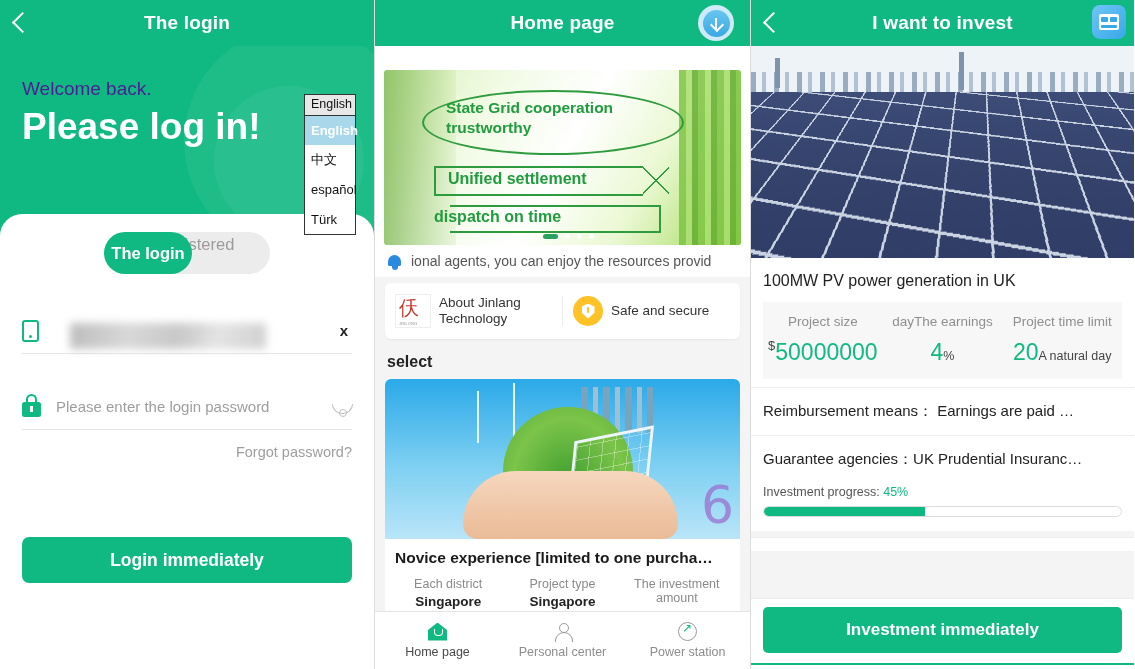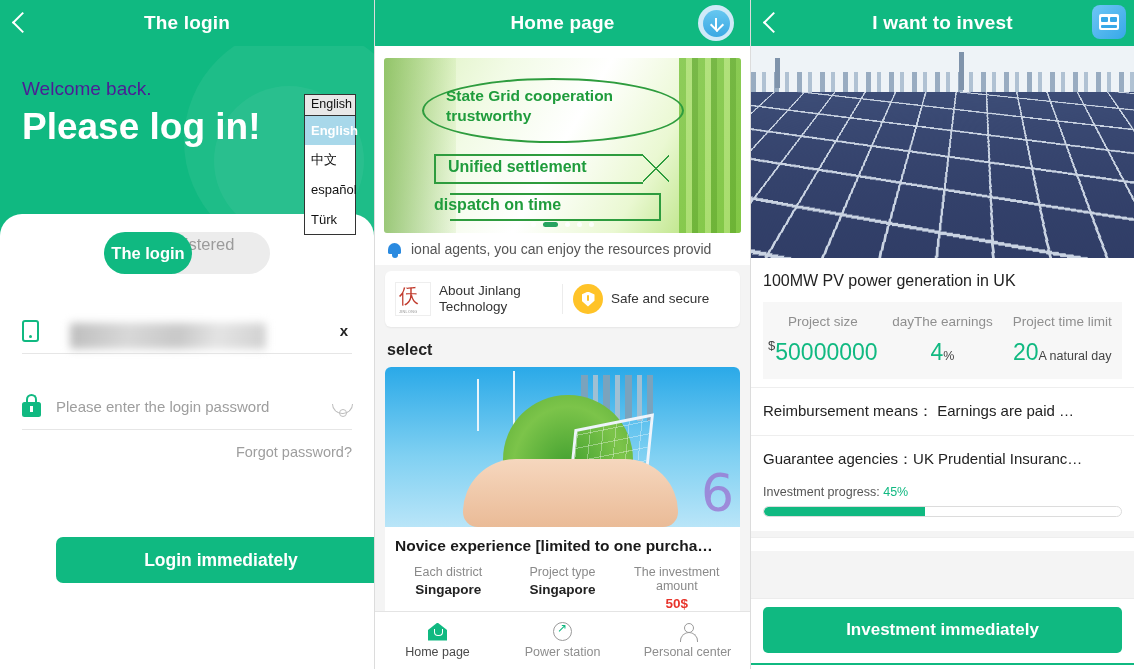--- a/index.html
+++ b/index.html
@@ -95,38 +95,38 @@
   .f-x { font-size:15px; font-weight:bold; color:#222; cursor:pointer; padding:0 4px; }
   .f-eye { width:20px; height:14px; position:relative; cursor:pointer; opacity:.55; }
   .f-eye::before { content:""; position:absolute; left:0; top:4px; width:19px; height:9px;
      border:1.6px solid #888; border-top:none; border-radius:0 0 11px 11px; }
   .f-eye::after { content:""; position:absolute; left:7px; top:9px; width:6px; height:6px;
      border:1.6px solid #888; border-radius:50%; }
   .forgot { text-align:right; font-size:14.5px; color:#9e9e9e; margin-top:14px; cursor:pointer; }
   .btn-login {
     margin-top:77px; height:46px; background:#10b981; border-radius:7px; color:#fff;
     font-size:17.5px; font-weight:bold; display:flex; align-items:center; justify-content:center;
-    cursor:pointer; border:none; width:100%;margin-left:34px;
+    cursor:pointer; border:none; width:100%;
   }
 
   
   .p2 { width:376px; height:669px; background:#f4f4f4; border-right:1px solid #dcdcdc;
         display:flex; flex-direction:column; position:relative; }
   .dl-btn {
     position:absolute; right:16px; top:5px; width:36px; height:36px; border-radius:50%;
     background:#cfeaf8; display:flex; align-items:center; justify-content:center; cursor:pointer; z-index:5;
   }
   .dl-inner { width:27px; height:27px; border-radius:50%;
      background:linear-gradient(#67c7f0,#3aa8e3); display:flex; align-items:center; justify-content:center; }
   .dl-arrow { width:2px; height:11px; background:#fff; position:relative; }
   .dl-arrow::after { content:""; position:absolute; left:-3.5px; bottom:-1px; width:8px; height:8px;
      border-right:2px solid #fff; border-bottom:2px solid #fff; transform:rotate(45deg); }
 
   .p2-scroll { flex:1; overflow:hidden; background:#f4f4f4; }
-  .banner-wrap { background:#fff; padding:12px 9px 0; }
+  .banner-wrap { background:#fff; padding:24px 9px 0; }
   .banner { height:175px; border-radius:3px; position:relative; overflow:hidden;
      background:linear-gradient(120deg,#d9f0b8 0%,#f2fbe6 28%,#ffffff 50%,#eaf8d2 72%,#9fd855 100%); }
   .bamboo-l { position:absolute; left:0; top:0; width:72px; height:100%;
      background:linear-gradient(90deg,rgba(88,160,40,.55),rgba(150,205,90,.12)); }
   .bamboo-r { position:absolute; right:0; top:0; width:62px; height:100%;
      background:repeating-linear-gradient(90deg,#7cc442 0 7px,#a8dd6e 7px 13px,#63ad2e 13px 19px); opacity:.85; }
   .b-oval { position:absolute; left:38px; top:20px; width:262px; height:65px;
      border:2.5px solid #2e9c3e; border-radius:50%; }
   .b-t1 { position:absolute; left:62px; top:28px; width:220px; color:#1f9c3c;
      font-size:15.5px; font-weight:bold; line-height:1.28; }
@@ -394,26 +394,26 @@
         </div>
       </div>
     </div>
 
     <nav class="tabbar">
       <div class="tb on">
         <span class="ic-home"></span>
         <span class="tb-lbl">Home page</span>
       </div>
       <div class="tb">
+        <span class="ic-user"></span>
+        <span class="tb-lbl">Personal center</span>
+      </div>
+      <div class="tb">
         <span class="ic-pow"></span>
         <span class="tb-lbl">Power station</span>
-      </div>
-      <div class="tb">
-        <span class="ic-user"></span>
-        <span class="tb-lbl">Personal center</span>
       </div>
     </nav>
   </section>
 
   <section class="p3">
     <div class="bar">
       <div class="chev"></div>
       <div class="bar-title">I want to invest</div>
       <div class="p3-ico">
           <span class="p3-ico-in"></span>

